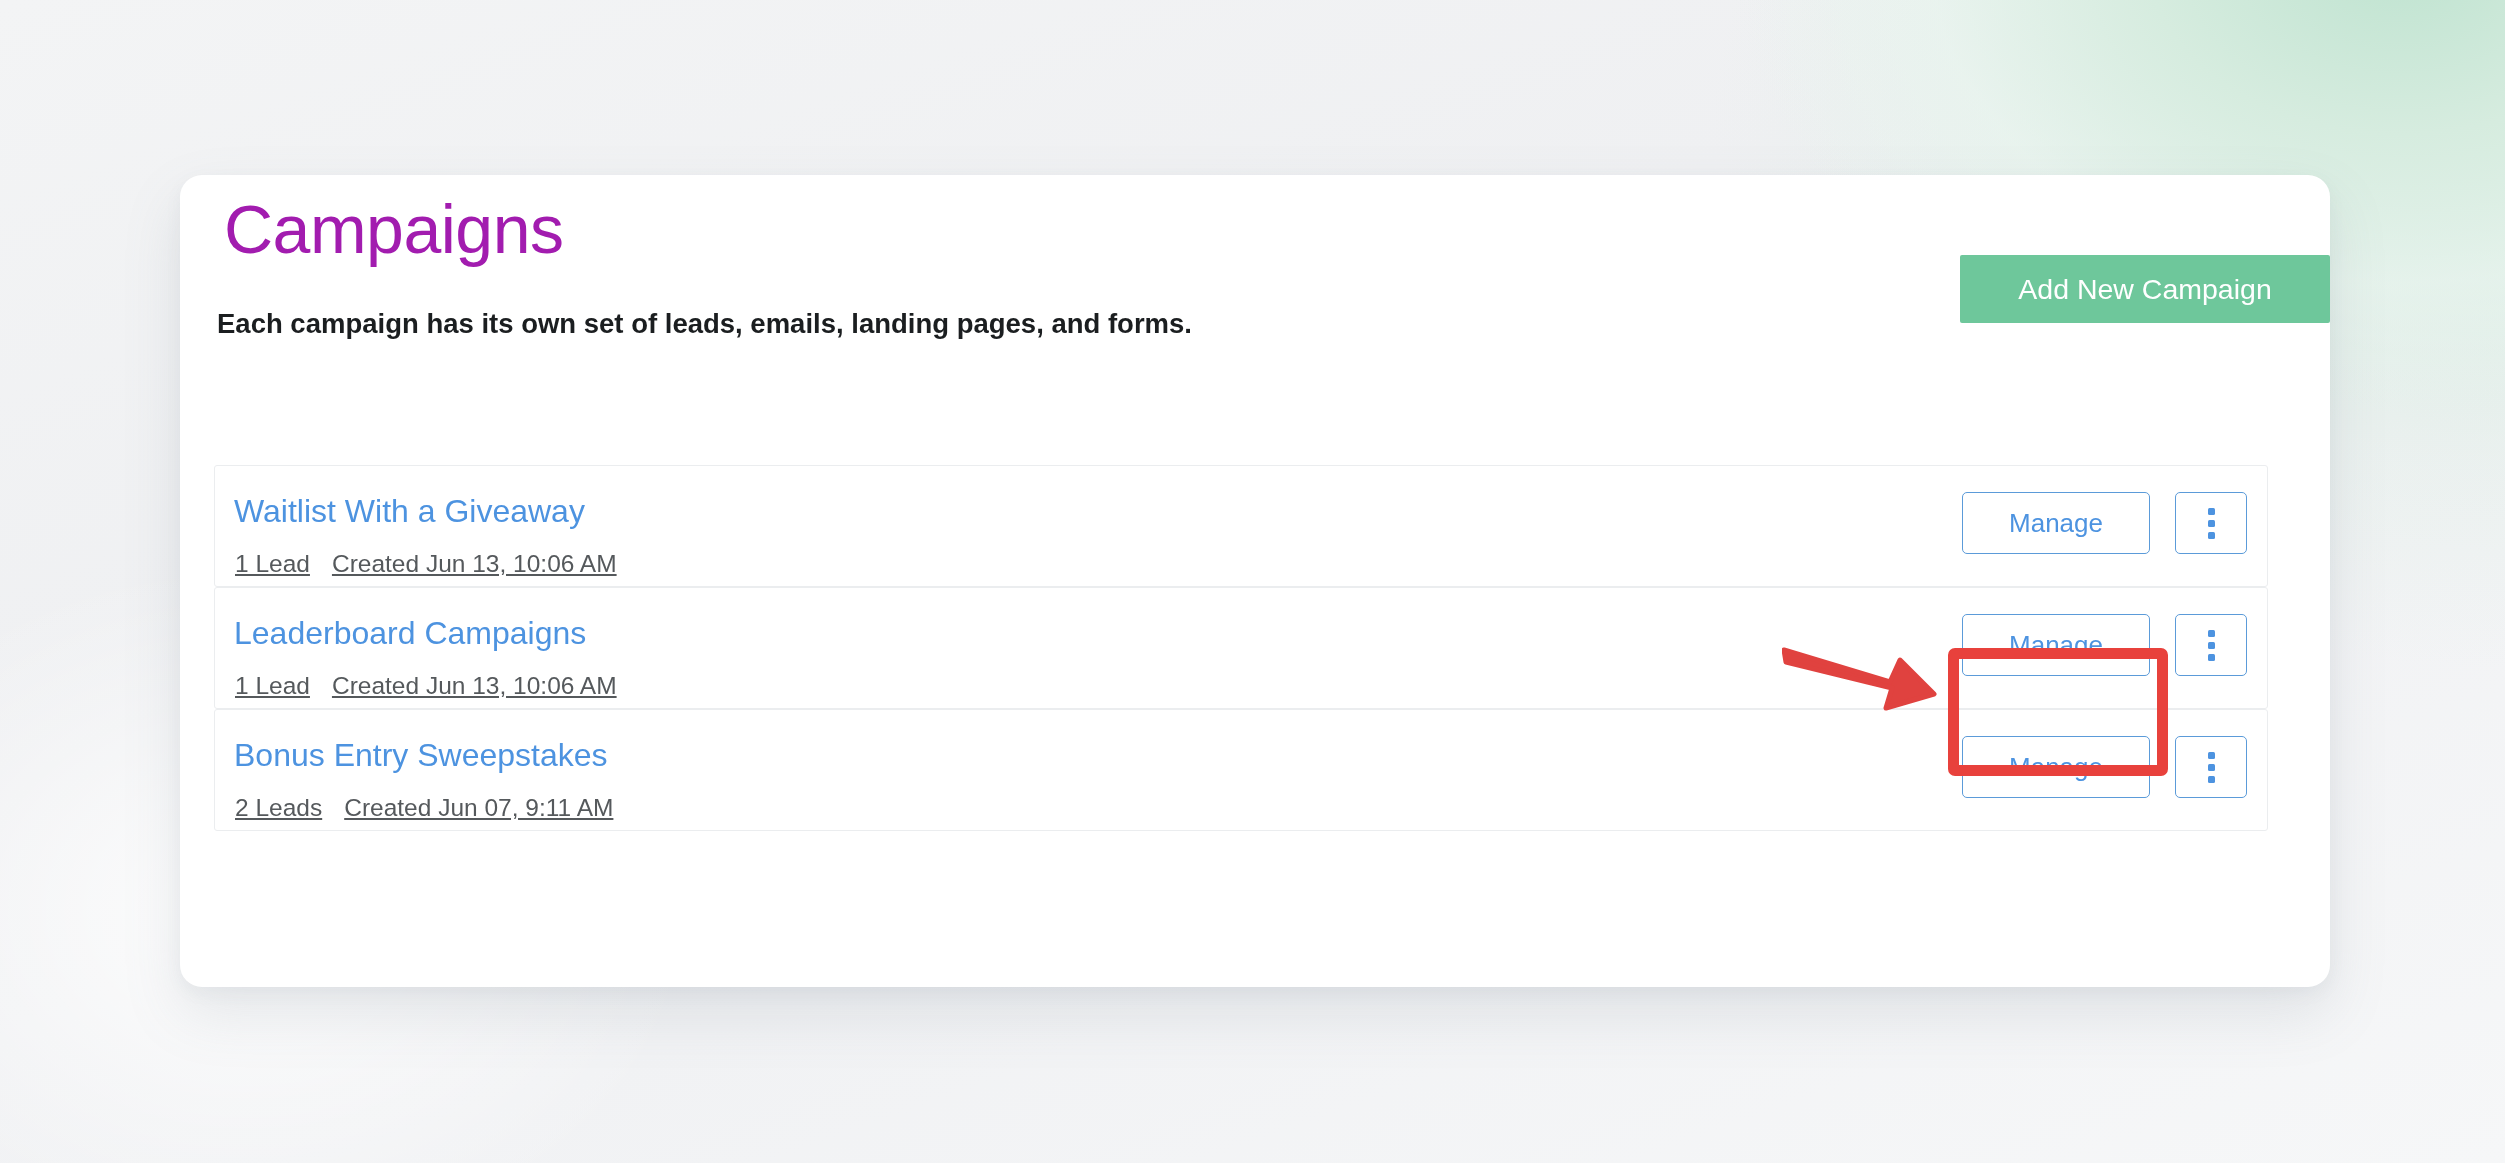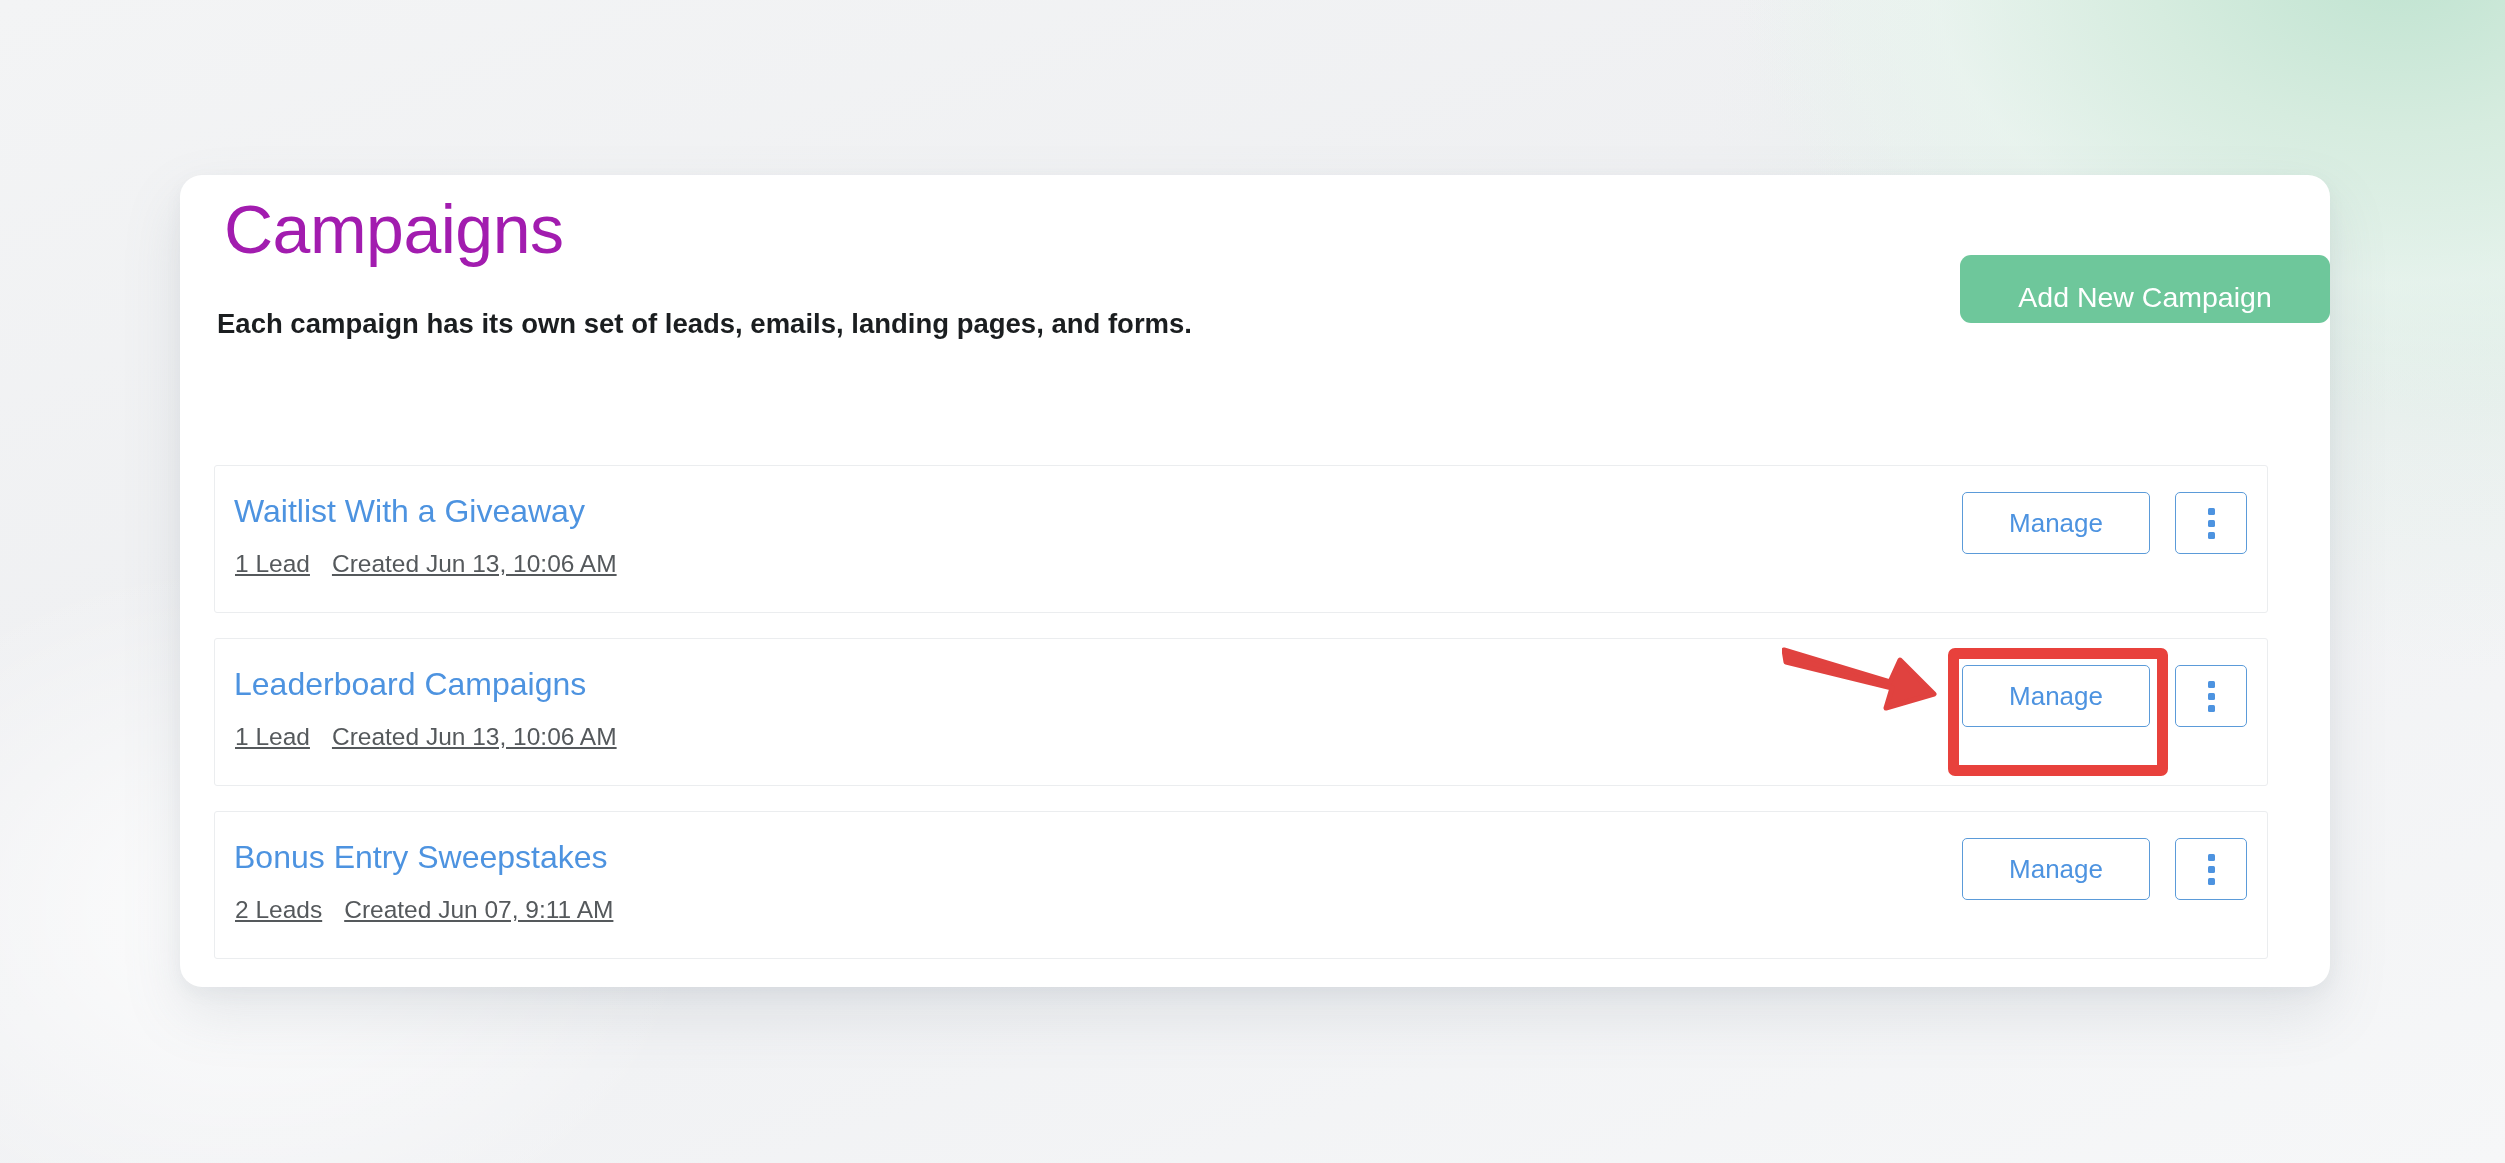--- a/index.html
+++ b/index.html
@@ -67,47 +67,46 @@
     white-space: nowrap;
   }
   #add-campaign-button {
     position: absolute;
     left: 1780px;
     top: 80px;
     width: 370px;
     height: 68px;
     background: #6ec79b;
     border: none;
-    border-radius: 11px;
+    border-radius: 2px;
     color: #ffffff;
     font-family: "Liberation Sans", sans-serif;
     font-size: 28.5px;
     font-weight: 400;
     cursor: pointer;
-    padding: 8px;
+    padding: 0;
     line-height: 68px;
     text-align: center;
   }
 
   
   #campaign-list {
     position: absolute;
     left: 34px;
     top: 290px;
     width: 2054px;
   }
   .campaign-row {
     position: relative;
     box-sizing: border-box;
     width: 2054px;
-    height: 148px;
+    height: 122px;
     background: #ffffff;
     border: 1px solid #ebedef;
     border-radius: 3px;
-    margin-bottom: 25px;
   }
   .campaign-name {
     position: absolute;
     left: 19px;
     top: 27px;
     font-size: 32px;
     font-weight: 400;
     color: #4d93e0;
     text-decoration: none;
     white-space: nowrap;

